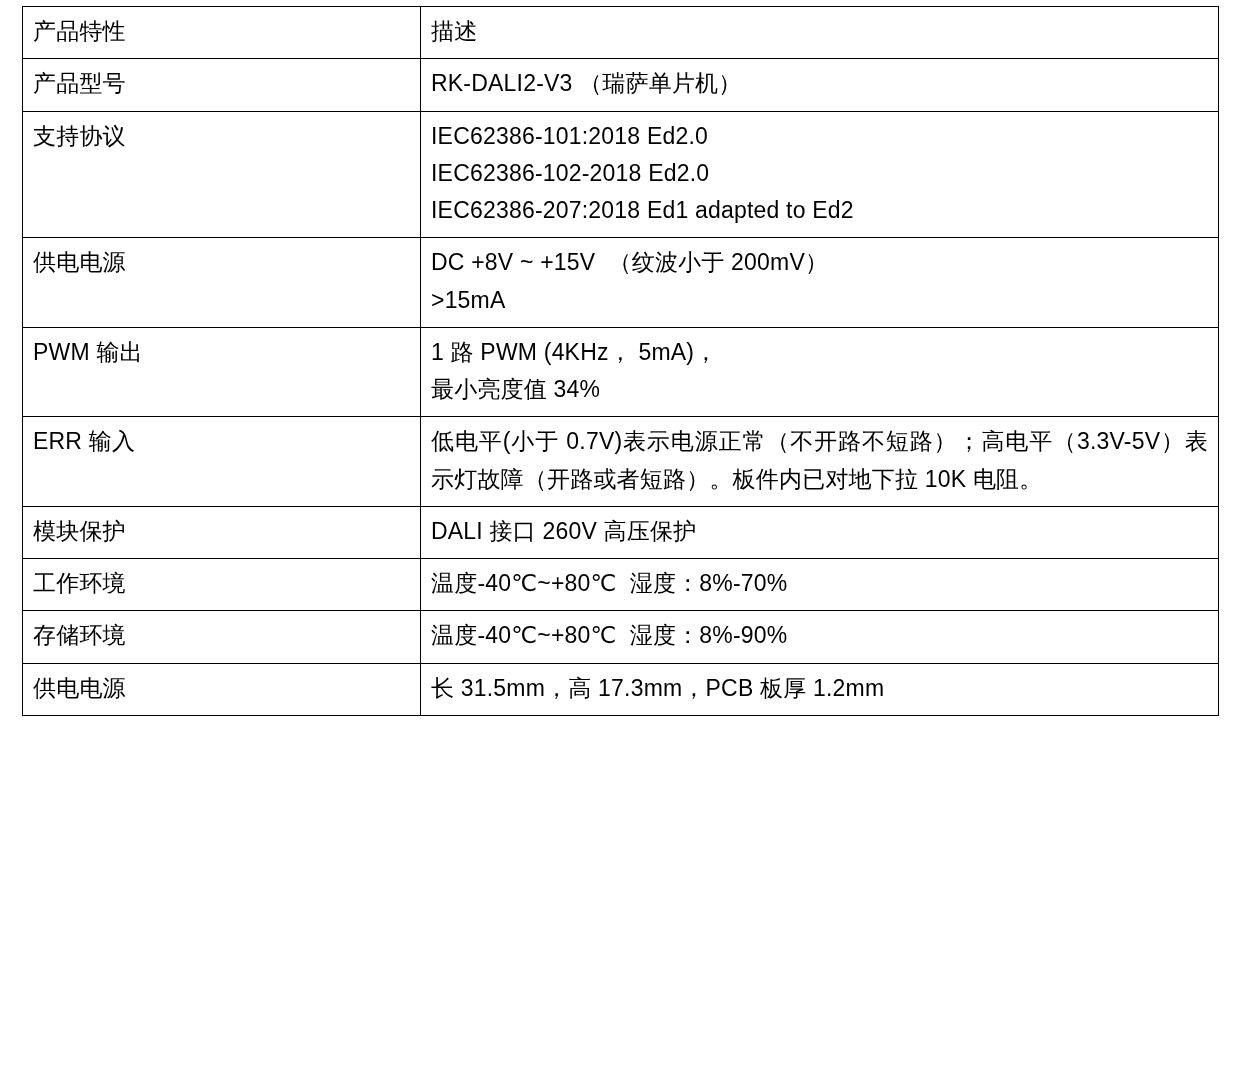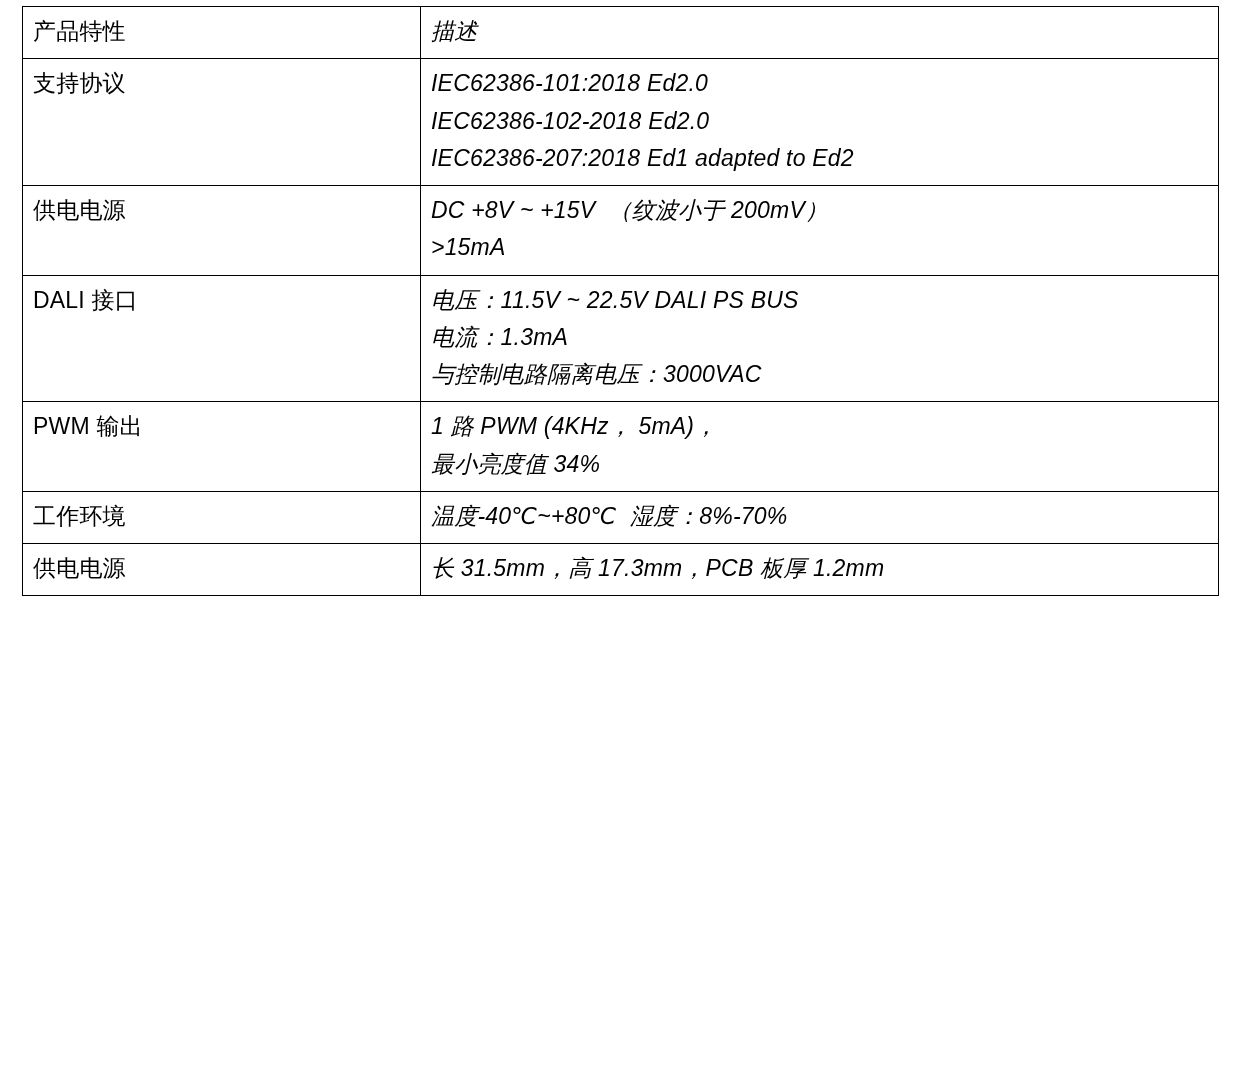--- a/index.html
+++ b/index.html
@@ -41,39 +41,46 @@
   }
   .cell-line.justify {
     text-align: justify;
     text-align-last: left;
   }
   .feature-cell {
     padding-left: 12px;
   }
   .desc-cell {
     padding-left: 12px;
-    font-style: italic;
   }
 </style>
 </head>
 <body>
 
 <div class="sheet">
   <table class="spec-table">
     <colgroup>
       <col class="col-feature">
       <col class="col-desc">
     </colgroup>
     <tbody>
         <tr>
           <td class="feature-cell">
             <span class="cell-line">产品特性</span>
           </td>
           <td class="desc-cell">
             <span class="cell-line">描述</span>
+          </td>
+        </tr>
+        <tr>
+          <td class="feature-cell">
+            <span class="cell-line">产品型号</span>
+          </td>
+          <td class="desc-cell">
+            <span class="cell-line">RK-DALI2-V3 （瑞萨单片机）</span>
           </td>
         </tr>
         <tr>
           <td class="feature-cell">
             <span class="cell-line">支持协议</span>
           </td>
           <td class="desc-cell">
             <span class="cell-line">IEC62386-101:2018 Ed2.0</span>
             <span class="cell-line">IEC62386-102-2018 Ed2.0</span>
             <span class="cell-line">IEC62386-207:2018 Ed1 adapted to Ed2</span>
@@ -83,43 +90,57 @@
           <td class="feature-cell">
             <span class="cell-line">供电电源</span>
           </td>
           <td class="desc-cell">
             <span class="cell-line">DC +8V ~ +15V  （纹波小于 200mV）</span>
             <span class="cell-line">&gt;15mA</span>
           </td>
         </tr>
         <tr>
           <td class="feature-cell">
-            <span class="cell-line">DALI 接口</span>
-          </td>
-          <td class="desc-cell">
-            <span class="cell-line">电压：11.5V ~ 22.5V DALI PS BUS</span>
-            <span class="cell-line">电流：1.3mA</span>
-            <span class="cell-line">与控制电路隔离电压：3000VAC</span>
-          </td>
-        </tr>
-        <tr>
-          <td class="feature-cell">
             <span class="cell-line">PWM 输出</span>
           </td>
           <td class="desc-cell">
             <span class="cell-line">1 路 PWM (4KHz， 5mA)，</span>
             <span class="cell-line">最小亮度值 34%</span>
           </td>
         </tr>
         <tr>
           <td class="feature-cell">
+            <span class="cell-line">ERR 输入</span>
+          </td>
+          <td class="desc-cell">
+            <span class="cell-line justify">低电平(小于 0.7V)表示电源正常（不开路不短路）；高电平（3.3V-5V）表示灯故障（开路或者短路）。板件内已对地下拉 10K 电阻。</span>
+          </td>
+        </tr>
+        <tr>
+          <td class="feature-cell">
+            <span class="cell-line">模块保护</span>
+          </td>
+          <td class="desc-cell">
+            <span class="cell-line">DALI 接口 260V 高压保护</span>
+          </td>
+        </tr>
+        <tr>
+          <td class="feature-cell">
             <span class="cell-line">工作环境</span>
           </td>
           <td class="desc-cell">
             <span class="cell-line">温度-40℃~+80℃  湿度：8%-70%</span>
+          </td>
+        </tr>
+        <tr>
+          <td class="feature-cell">
+            <span class="cell-line">存储环境</span>
+          </td>
+          <td class="desc-cell">
+            <span class="cell-line">温度-40℃~+80℃  湿度：8%-90%</span>
           </td>
         </tr>
         <tr>
           <td class="feature-cell">
             <span class="cell-line">供电电源</span>
           </td>
           <td class="desc-cell">
             <span class="cell-line">长 31.5mm，高 17.3mm，PCB 板厚 1.2mm</span>
           </td>
         </tr>

